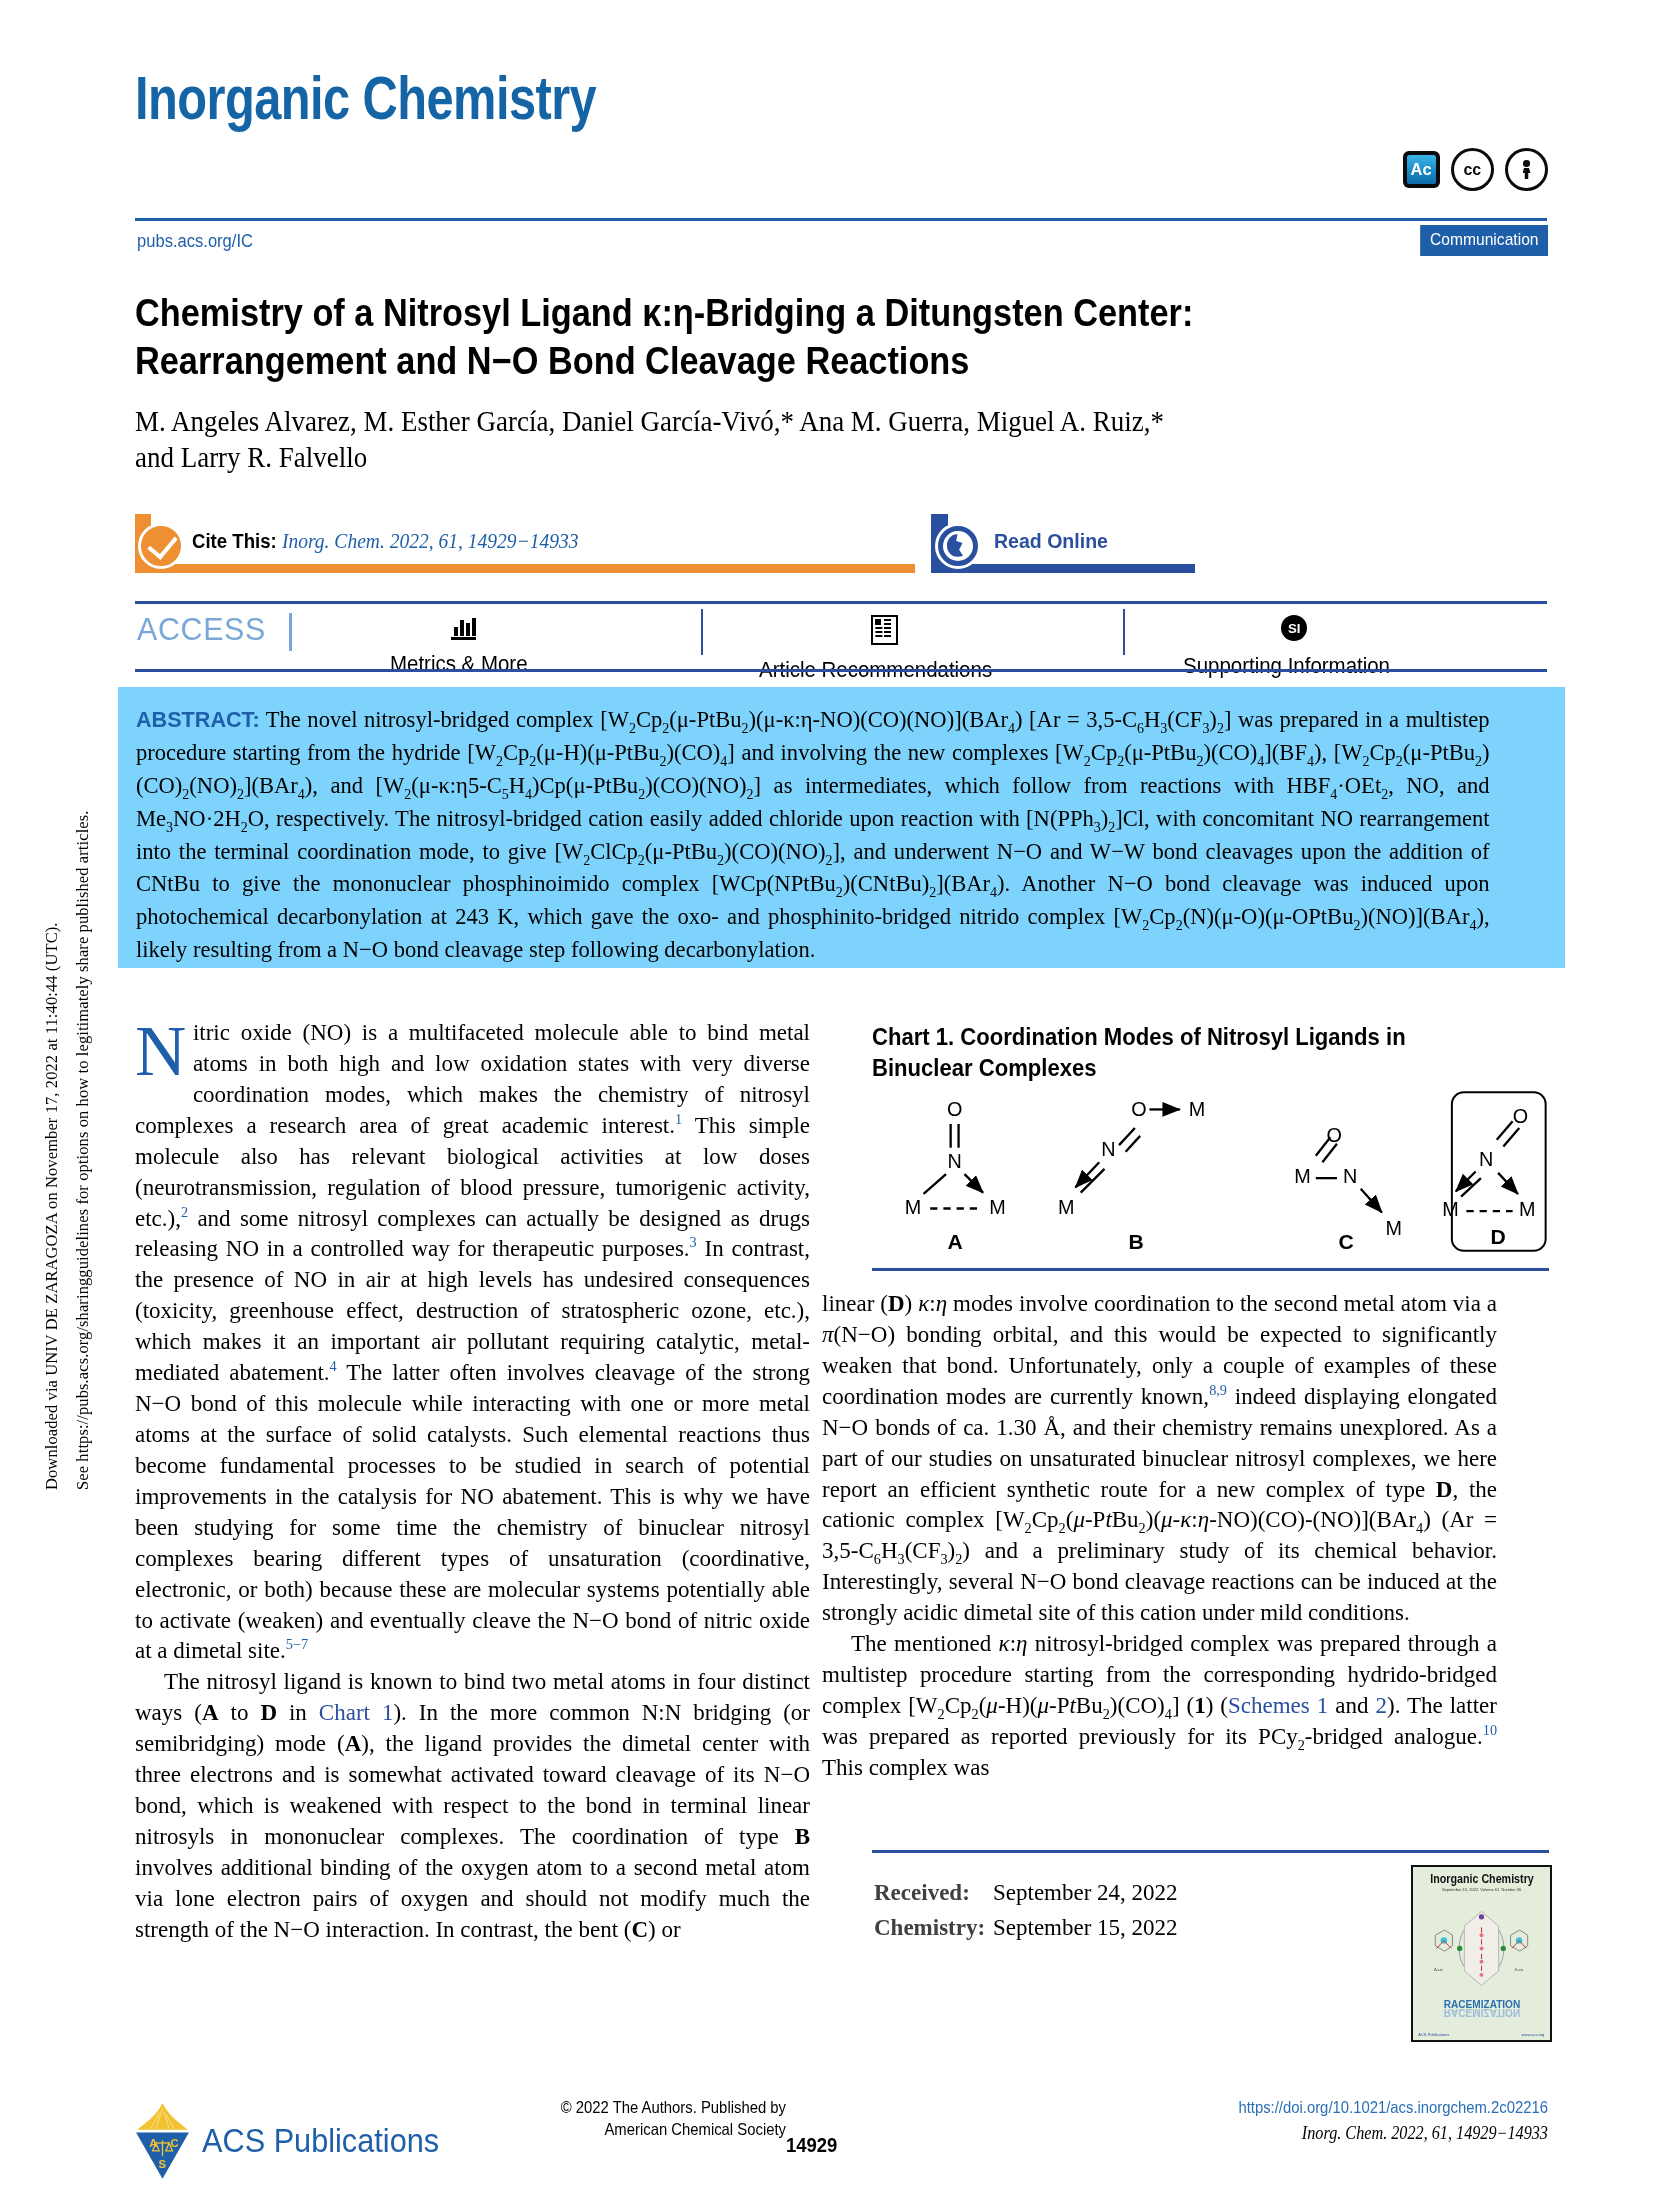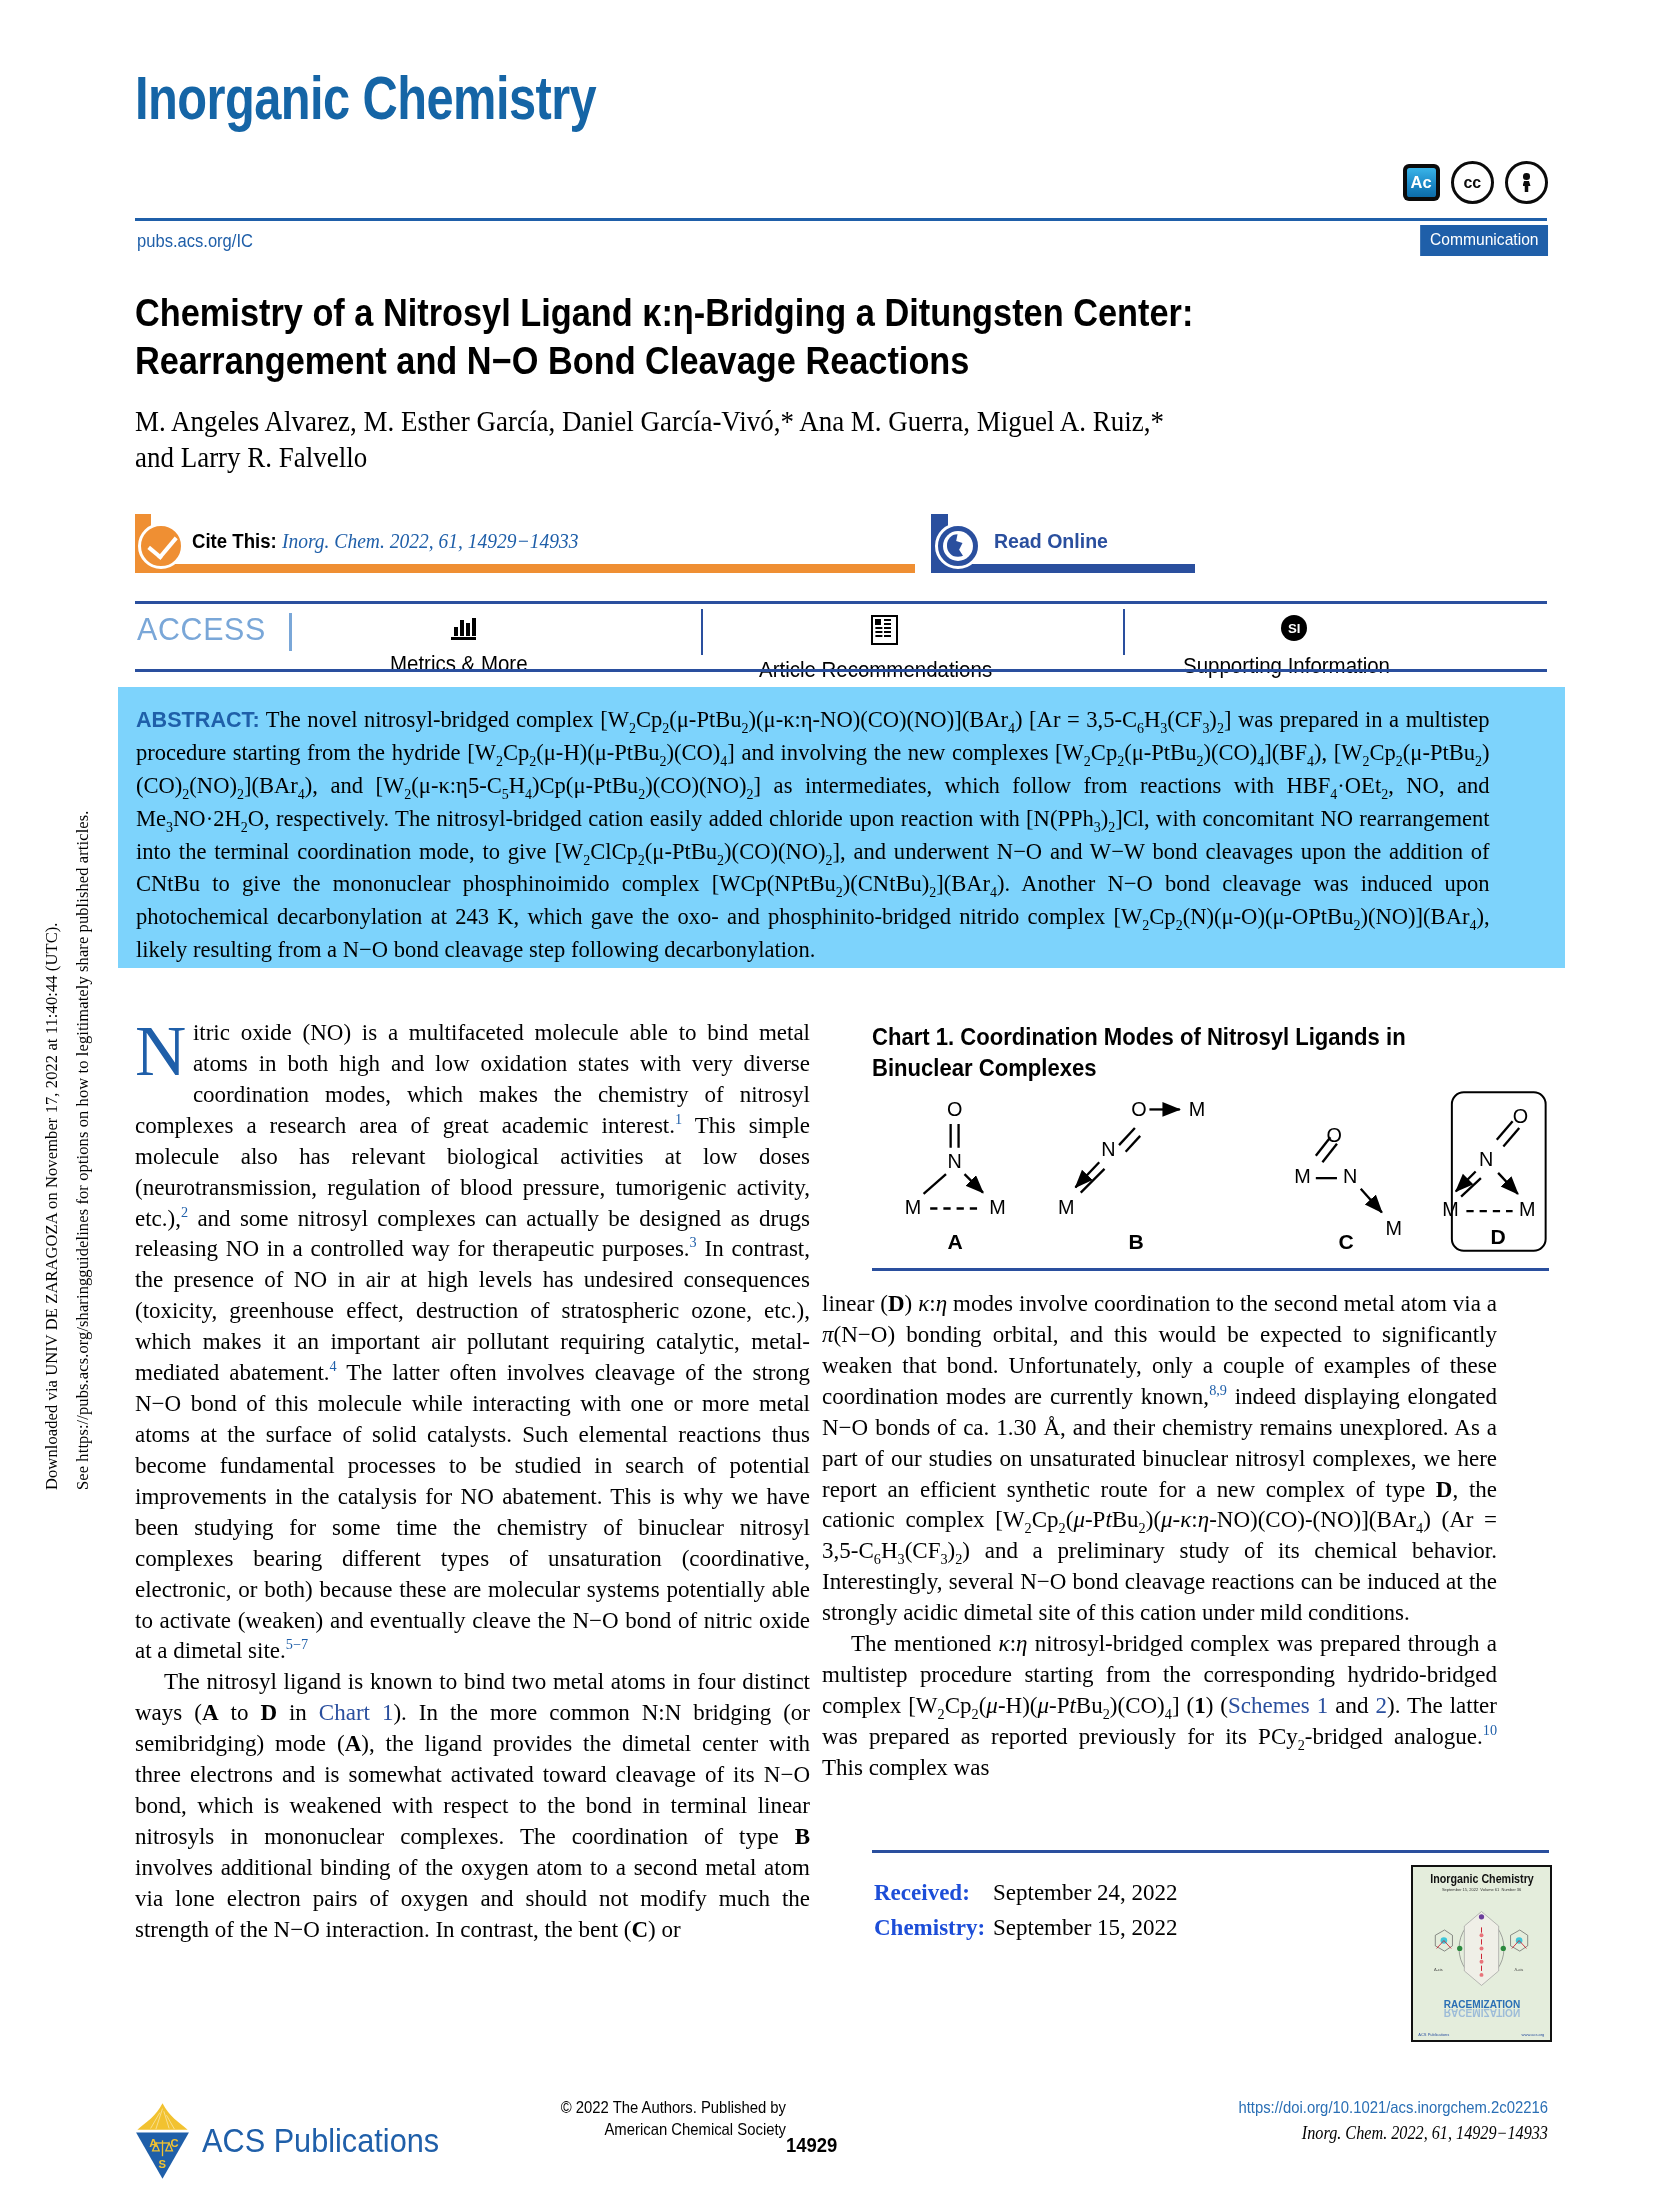--- a/index.html
+++ b/index.html
@@ -27,21 +27,21 @@
 
   
   .masthead{
     position:absolute; left:135px; top:63px;
     font-family:"Liberation Sans", sans-serif;
     font-weight:700; font-size:61px; color:#1565a6;
     letter-spacing:-0.7px;
     transform:scaleX(.80); transform-origin:0 50%;
   }
   .badges{
-    position:absolute; right:124px; top:161px;
+    position:absolute; right:124px; top:148px;
     display:flex; gap:11.2px; align-items:center;
   }
   .badge-ac{
     width:37px;height:37px;border-radius:6px;background:#0b0b0b;
     display:flex;align-items:center;justify-content:center;
   }
   .badge-ac-in{
     width:29px;height:29px;border-radius:2.6px;
     background:linear-gradient(180deg,#39b4e8 0%,#1a86c4 60%,#0d6ca8 100%);
     display:flex;align-items:center;justify-content:center;
@@ -208,21 +208,21 @@
     position:absolute; left:872px; top:1087px; width:677px; height:175px;
   }
   .chart-rule{ position:absolute; left:872px; top:1268px; width:677px; height:2.6px; background:#2a4f9e;}
 
   
   .recv-rule{ position:absolute; left:872px; top:1850px; width:677px; height:2.6px; background:#2a4f9e;}
   .recv{
     position:absolute; left:874px; top:1876px;
     font-family:"Liberation Serif",serif; font-size:23px; line-height:1.5;
   }
-  .recv .k{ color:#1d4ed8; font-weight:700; display:inline-block; width:119px;}
+  .recv .k{ color:#404040; font-weight:700; display:inline-block; width:119px;}
   .cover{
     position:absolute; left:1411px; top:1865px; width:137px; height:173px;
     background:#e4eddc; border:2.6px solid #111; overflow:hidden;
   }
   .cover-t{
     position:absolute; left:6.6px; top:5.3px; width:124px; text-align:center;
     font-family:"Liberation Sans",sans-serif; font-weight:700; font-size:12.6px; color:#111;
     transform:scaleX(.85); transform-origin:50% 50%;
   }
   .cover-sub{

